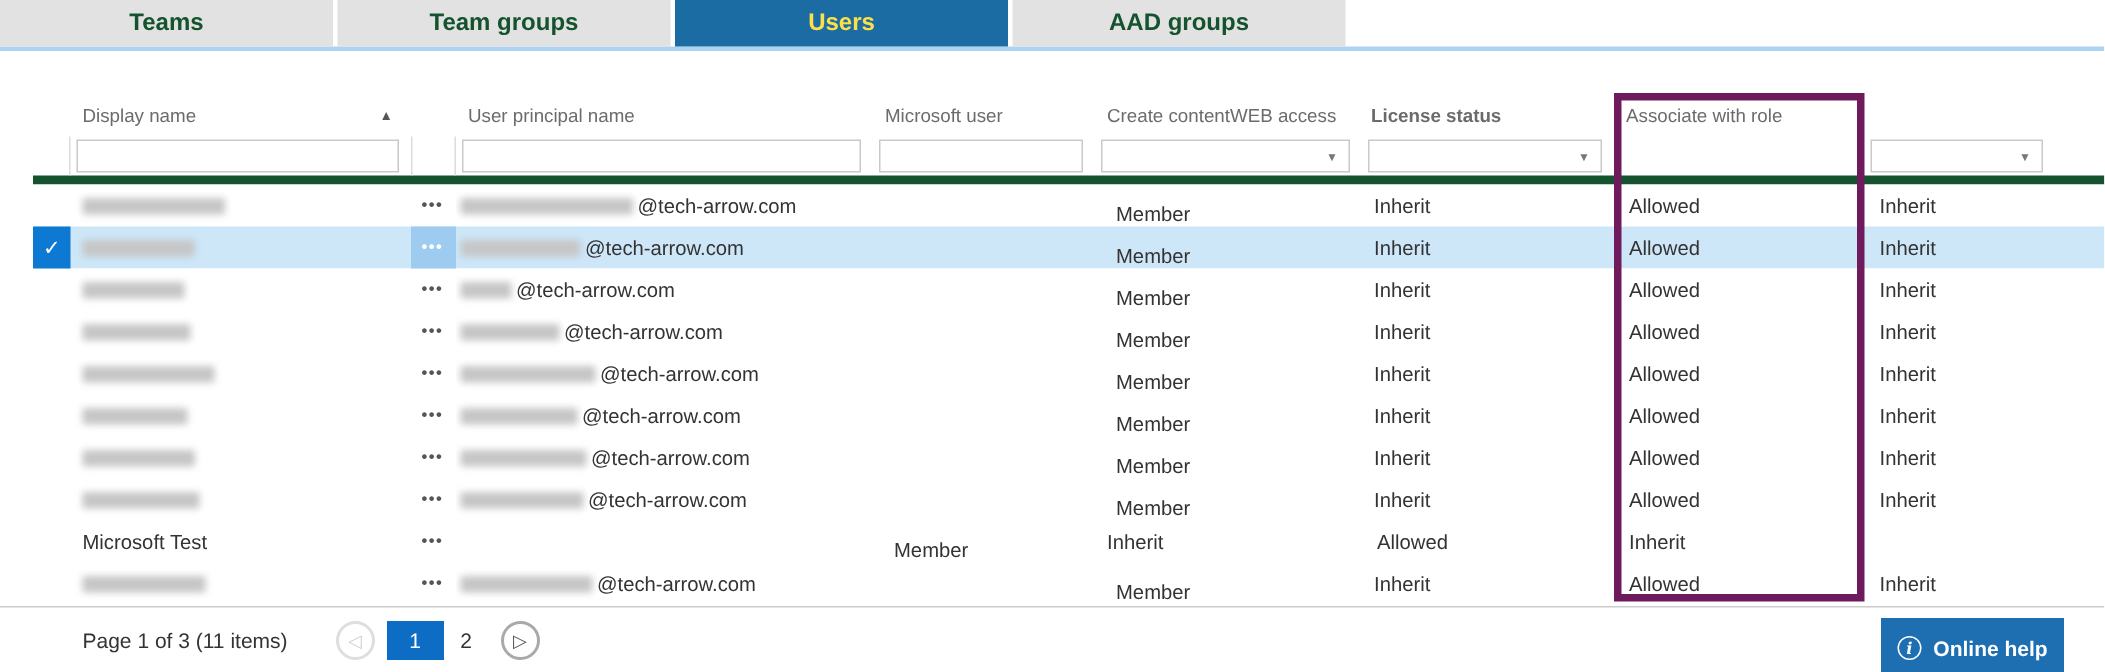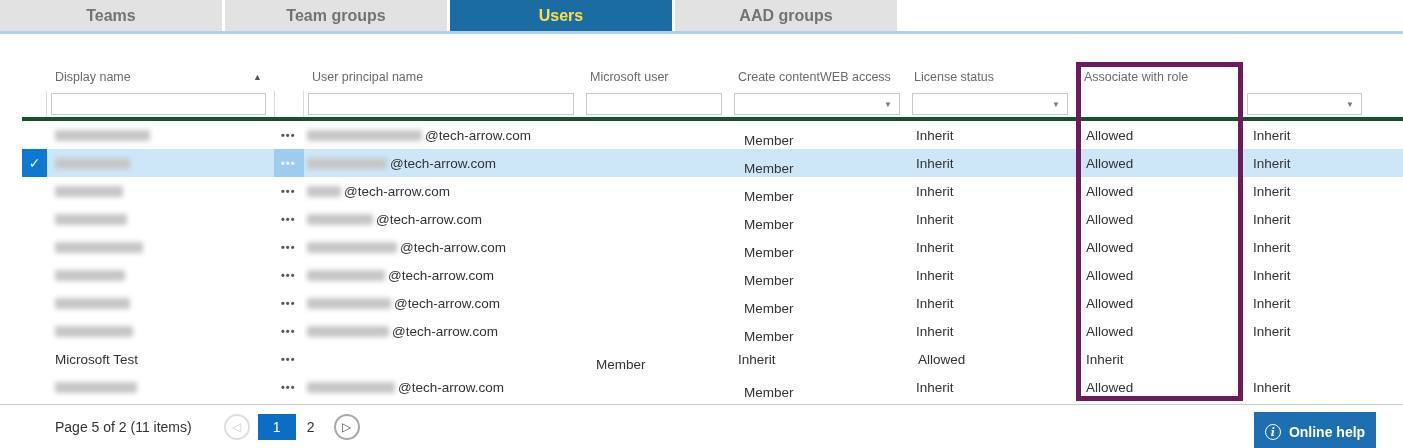--- a/index.html
+++ b/index.html
@@ -1,31 +1,31 @@
 <!DOCTYPE html>
 <html><head>
 <meta charset="utf-8">
 <style>
   * { margin:0; padding:0; box-sizing:border-box; }
   body { background:#fff; font-family:"Liberation Sans", sans-serif; }
   .screen { position:relative; width:1403px; height:448px; background:#fff; overflow:hidden; }
 
   
   .tabbar { display:flex; gap:3px; height:31px; background:#fff; }
-  .tab { width:222px; height:31px; background:#e2e2e2; color:#737373; font-size:16px; font-weight:600;
+  .tab { width:222px; height:31px; background:#e2e2e2; color:#14532d; font-size:16px; font-weight:600;
          display:flex; align-items:center; justify-content:center; cursor:pointer; }
   .tab.active { background:#1b6ca3; color:#fde047; }
   .tab-underline { height:3px; background:#aed3f2; }
 
   
   .grid { display:grid; grid-template-columns:25px 227px 30px 278px 148px 178px 168px 167px 127px; }
-  .thead { margin:29px 0 0 22px; border-bottom:4px solid #14532d; }
+  .thead { margin:29px 0 0 22px; border-bottom:6px solid #14532d; }
   .hdr-row { height:28px; }
   .hdr-cell { display:flex; align-items:center; color:#6b6b6b; font-size:12.5px; padding-left:8px; white-space:nowrap; }
-  .hdr-cell.h-lic { padding-left:6px; }
+  .hdr-cell.h-lic { padding-left:6px;font-weight:bold; }
   .hdr-cell.h-aad { padding-left:12px; }
   .h-name { justify-content:space-between; }
   .sort-arrow { font-size:9px; color:#555; margin-right:12px; }
   .filter-row { height:26px; align-items:center; }
   .f-cell { display:flex; align-items:center; height:100%; }
   .f-check { border-right:1px solid #dcdcdc; }
   .f-dots  { border-left:1px solid #dcdcdc; border-right:1px solid #dcdcdc; }
   .filter-input { height:22px; width:calc(100% - 12px); margin:0 8px 0 4px; border:1px solid #c9c9c9;
                   font-size:12px; padding:0 4px; outline:none; background:#fff; }
   .combo { height:22px; width:calc(100% - 12px); margin:0 8px 0 4px; border:1px solid #c9c9c9; background:#fff;
@@ -292,21 +292,21 @@
       <div class="cell c-aad">Member</div>
       <div class="cell c-cweb">Inherit</div>
       <div class="cell c-lic">Allowed</div>
       <div class="cell c-role">Inherit</div>
     </div>
   </div>
 
   <div class="license-highlight"></div>
 
   <div class="footer">
-    <span class="pg-summary">Page 5 of 2 (11 items)</span>
+    <span class="pg-summary">Page 1 of 3 (11 items)</span>
     <span class="pg-circle disabled">
       <span>◁</span>
     </span>
     <span class="pg-num active">1</span>
     <span class="pg-num">2</span>
     <span class="pg-circle">
       <span>▷</span>
     </span>
   </div>
 

